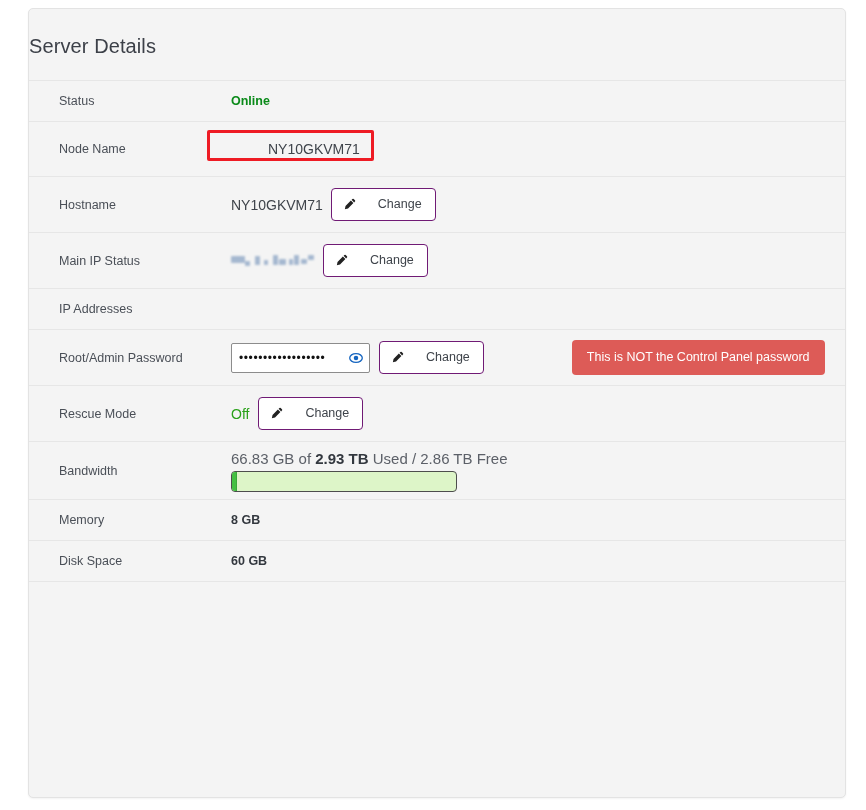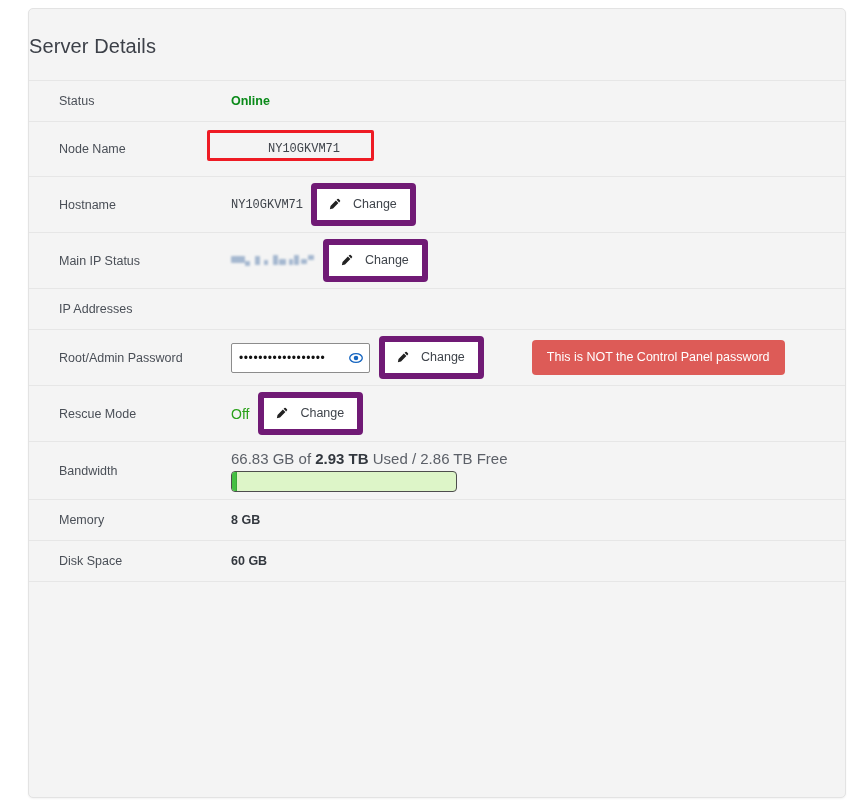--- a/index.html
+++ b/index.html
@@ -84,44 +84,43 @@
     gap: 0px;
   }
 
   
   .status-online {
     color: #0a8a19;
     font-weight: bold;
     font-size: 12.5px;
   }
   .plain-val {
-    font-size: 12px;
+    font-size: 14px;
     color: #3f444b;
     padding-right: 8px;
     white-space: nowrap;
-    font-family: Liberation Mono, monospace;
   }
   .bold-val {
     font-size: 12.5px;
     color: #33383f;
     font-weight: bold;
   }
   .off-val {
     font-size: 14px;
     color: #2aa11a;
     padding-right: 9px;
   }
 
   
   .btn-change {
     display: inline-flex;
     align-items: center;
-    gap: 12px;
+    gap: 22px;
     background: #ffffff;
-    border: 6px solid #701a75;
+    border: 1px solid #701a75;
     border-radius: 4px;
     padding: 9px 13px 9px 11px;
     font-size: 12.5px;
     color: #3f444b;
     cursor: pointer;
     line-height: 1;
     white-space: nowrap;
   }
   .btn-change .pencil { display: inline-block; width: 13px; height: 13px; flex: 0 0 13px; }
   .btn-change .pencil svg { display: block; }
@@ -162,21 +161,21 @@
   
   .warn-badge {
     display: inline-block;
     background: #dd5b57;
     color: #ffffff;
     font-size: 12.5px;
     border-radius: 4px;
     padding: 11px 15px;
     line-height: 1;
     white-space: nowrap;
-    margin-left: 48px;
+    margin-left: 88px;
   }
 
   
   .blur-ip {
     display: inline-block;
     width: 83px;
     height: 15px;
     margin-right: 9px;
     position: relative;
     filter: blur(1.1px);

